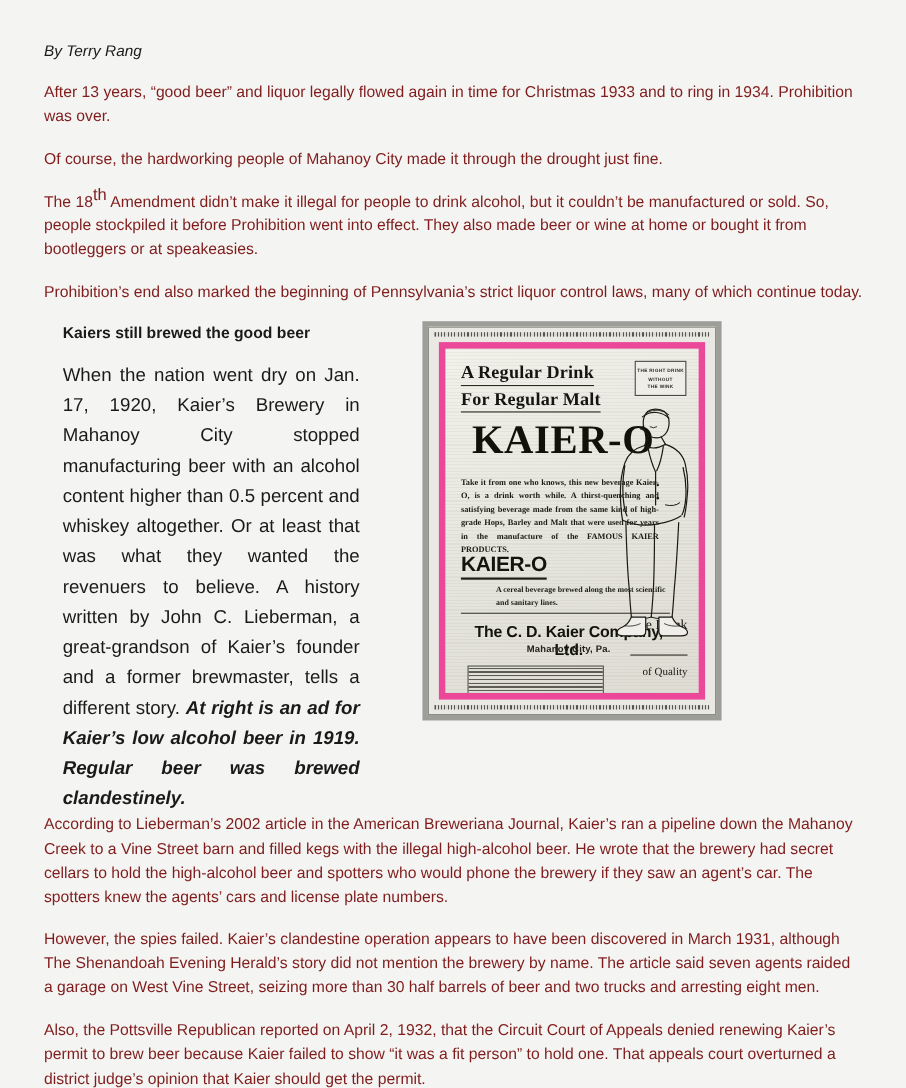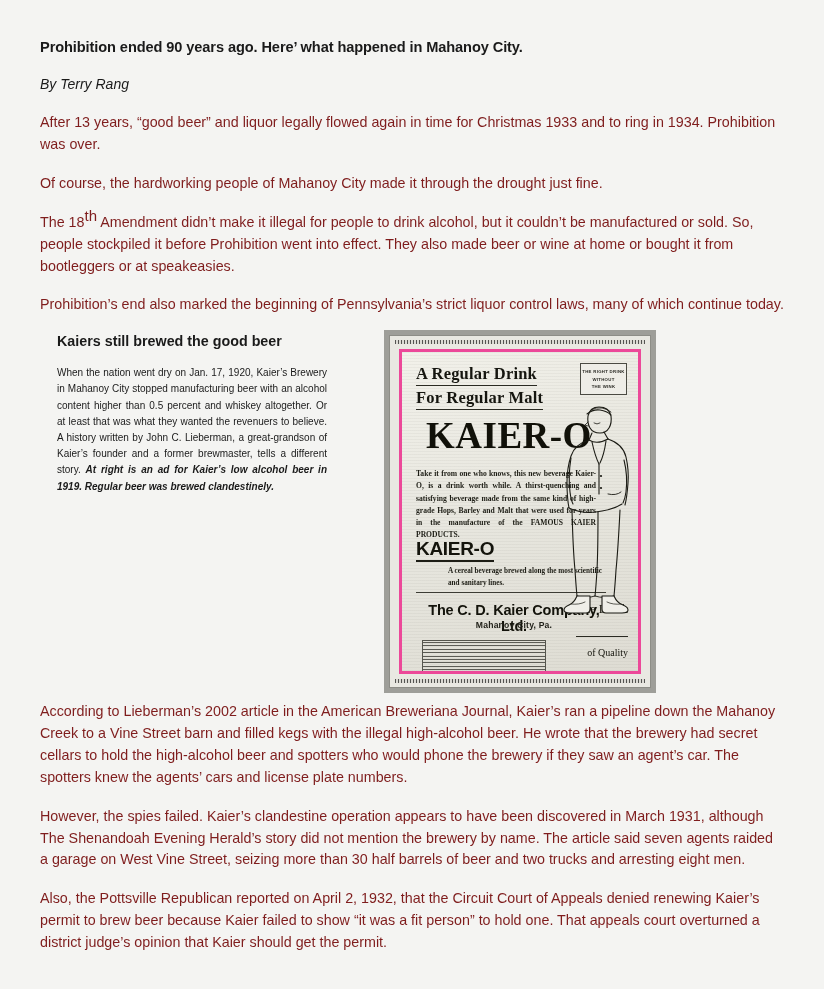--- a/index.html
+++ b/index.html
@@ -65,21 +65,21 @@
     color: #1a1a1a;
     margin: 0 0 16px 0;
     padding-left: 17px;
   }
   .col-left {
     width: 270px;
     padding-left: 17px;
     box-sizing: content-box;
   }
   .col-left p {
-    font-size: 10px;
+    font-size: 17px;
     line-height: 1.62;
     color: #1a1a1a;
     margin: 0;
     text-align: justify;
     text-justify: inter-word;
   }
   .col-left .emph {
     font-weight: bold;
     font-style: italic;
   }
@@ -115,21 +115,21 @@
     opacity: .85;
   }
   .ad-rule-top { top: 5px; }
   .ad-rule-bot { bottom: 5px; }
   .ad-inner {
     position: absolute;
     left: 10px;
     right: 10px;
     top: 14px;
     bottom: 14px;
-    border: 3px solid #ec4899;
+    border: 6px solid #ec4899;
     background: #edece6;
     overflow: hidden;
   }
   .ad-paper {
     position: absolute;
     inset: 0;
     background:
       repeating-linear-gradient(0deg, rgba(120,118,110,.07) 0px, rgba(120,118,110,.07) 1px, rgba(255,255,255,0) 1px, rgba(255,255,255,0) 3px),
       linear-gradient(160deg, #f2f1ea 0%, #e6e5dd 55%, #dedcd3 100%);
     pointer-events: none;
@@ -294,21 +294,20 @@
   }
 
   p.body-par.tail { margin-bottom: 17px; }
 </style>
 </head>
 <body>
 
 <div id="page">
   <div class="content">
 
-    <h1 class="headline">Prohibition ended 90 years ago. Here’ what happened in Mahanoy City.</h1>
 
     <div class="byline">By Terry Rang</div>
 
     <p class="body-par">After 13 years, “good beer” and liquor legally flowed again in time for Christmas 1933 and to ring in 1934. Prohibition was over.</p>
 
     <p class="body-par">Of course, the hardworking people of Mahanoy City made it through the drought just fine.</p>
 
     <p class="body-par"><span>The 18</span><sup>th</sup><span> Amendment didn’t make it illegal for people to drink alcohol, but it couldn’t be manufactured or sold. So, people stockpiled it before Prohibition went into effect. They also made beer or wine at home or bought it from bootleggers or at speakeasies.</span></p>
 
     <p class="body-par">Prohibition’s end also marked the beginning of Pennsylvania’s strict liquor control laws, many of which continue today.</p>

